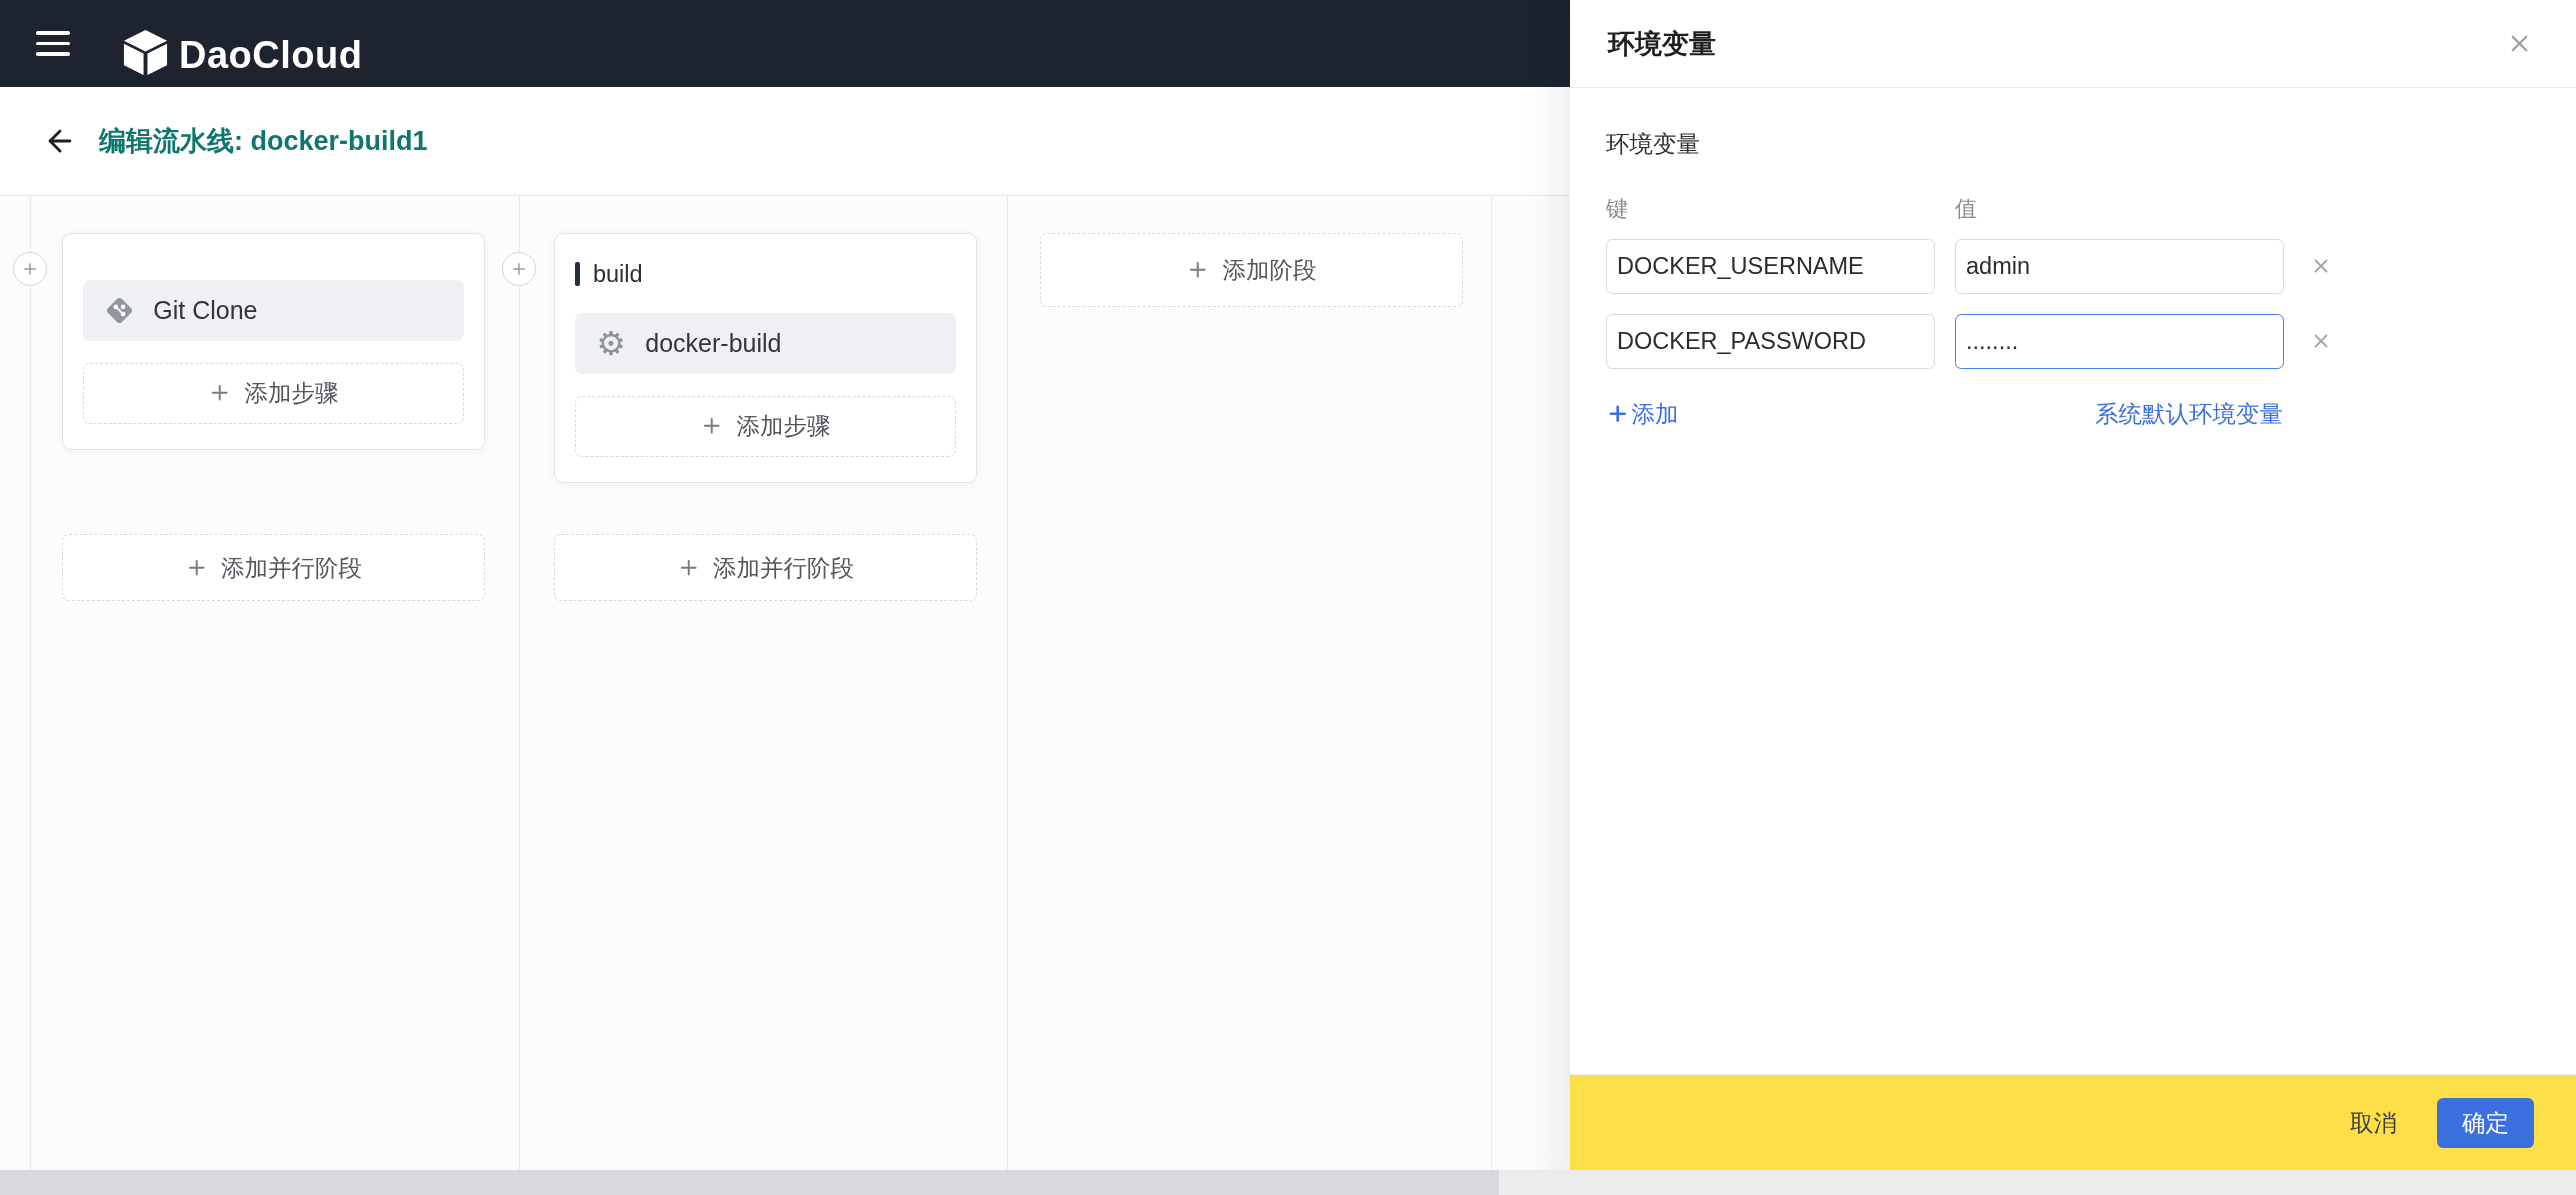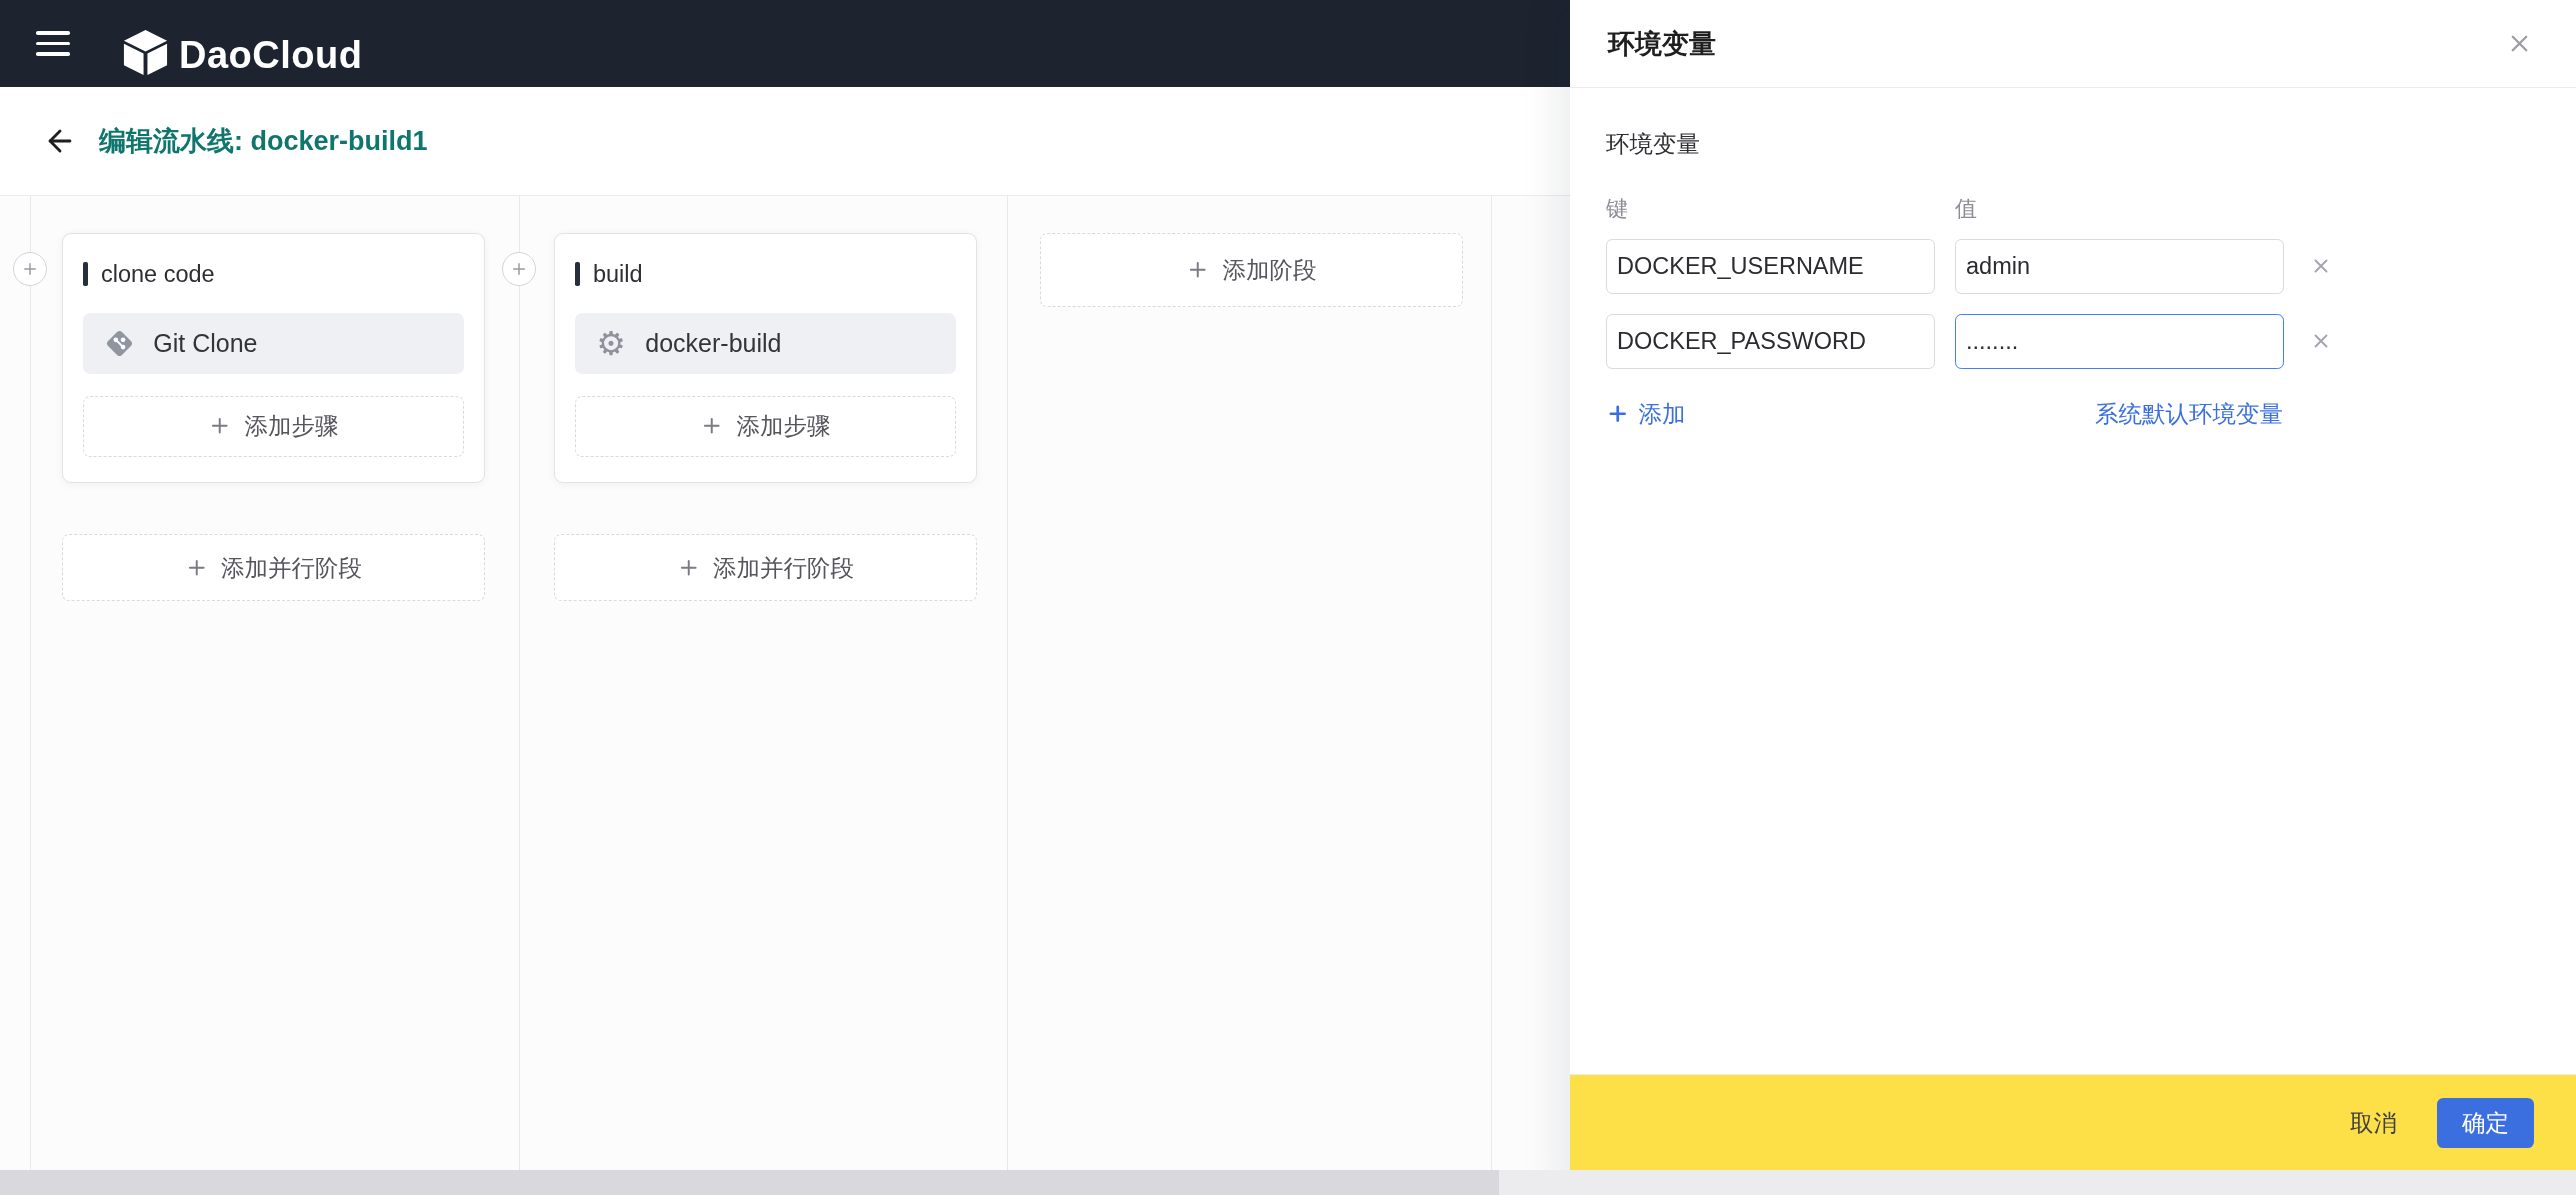--- a/index.html
+++ b/index.html
@@ -86,21 +86,21 @@
   .kv-row + .kv-row { margin-top:20px; }
   .kv-input {
     width:329px; height:55px; border:0.9px solid #d9d9de; border-radius:6.3px;
     padding:0 10px; font-size:23.5px; color:#2b2b30; font-family:inherit;
     outline:none; background:#ffffff;
   }
   .kv-input.val { margin-left:20px; }
   .kv-input.focused { border:1.8px solid #4080f0; }
   .row-remove { margin-left:22px; cursor:pointer; display:flex; padding:3.6px; }
   .links-row { width:677px; display:flex; justify-content:space-between; align-items:center; margin-top:29px; }
-  .add-link { display:flex; align-items:center; gap:9px; color:#3b6fe0; font-size:23.5px; cursor:pointer; }
+  .add-link { display:flex; align-items:center; gap:2px; color:#3b6fe0; font-size:23.5px; cursor:pointer; }
   .sys-link { color:#3b6fe0; font-size:23.5px; cursor:pointer; }
   .drawer-footer {
     position:absolute; left:0; right:0; bottom:26px; height:96px; background:#fde047;
     border-top:0.9px solid #ececef; display:flex; align-items:center; justify-content:flex-end;
     gap:40px; padding-right:42px;
   }
   .cancel-btn { font-size:23.5px; color:#3f3f46; background:none; border:none; cursor:pointer; font-family:inherit; }
   .confirm-btn {
     font-size:23.5px; color:#ffffff; background:#3b6fe0; border:none; border-radius:6.3px;
     padding:9px 25px; cursor:pointer; font-family:inherit;
@@ -150,24 +150,20 @@
         <path d="M12 5v14M5 12h14"></path>
       </svg>
   </div>
   <div class="insert-stage p2">
     <svg width="18" height="18" viewBox="0 0 24 24" fill="none" stroke="#9a9aa2" stroke-width="2" stroke-linecap="round">
         <path d="M12 5v14M5 12h14"></path>
       </svg>
   </div>
 
   <div class="stage-card c1">
-    <div class="stage-head">
-      <span class="stage-accent"></span>
-      <span class="stage-name">clone code</span>
-    </div>
     <div class="step-row">
       <span class="step-icon">
         <svg width="33" height="33" viewBox="0 0 24 24">
           <rect x="4.9" y="4.9" width="14.2" height="14.2" rx="2.5" transform="rotate(45 12 12)" fill="#9096a0"></rect>
           <path d="M9.3 9.3 L14.2 14.2" stroke="#ffffff" stroke-width="1.4"></path>
           <circle cx="9.3" cy="9.3" r="1.7" fill="#ffffff"></circle>
           <circle cx="14.6" cy="14.6" r="1.7" fill="#ffffff"></circle>
           <circle cx="14.6" cy="9.3" r="1.7" fill="#ffffff"></circle>
         </svg>
       </span>

